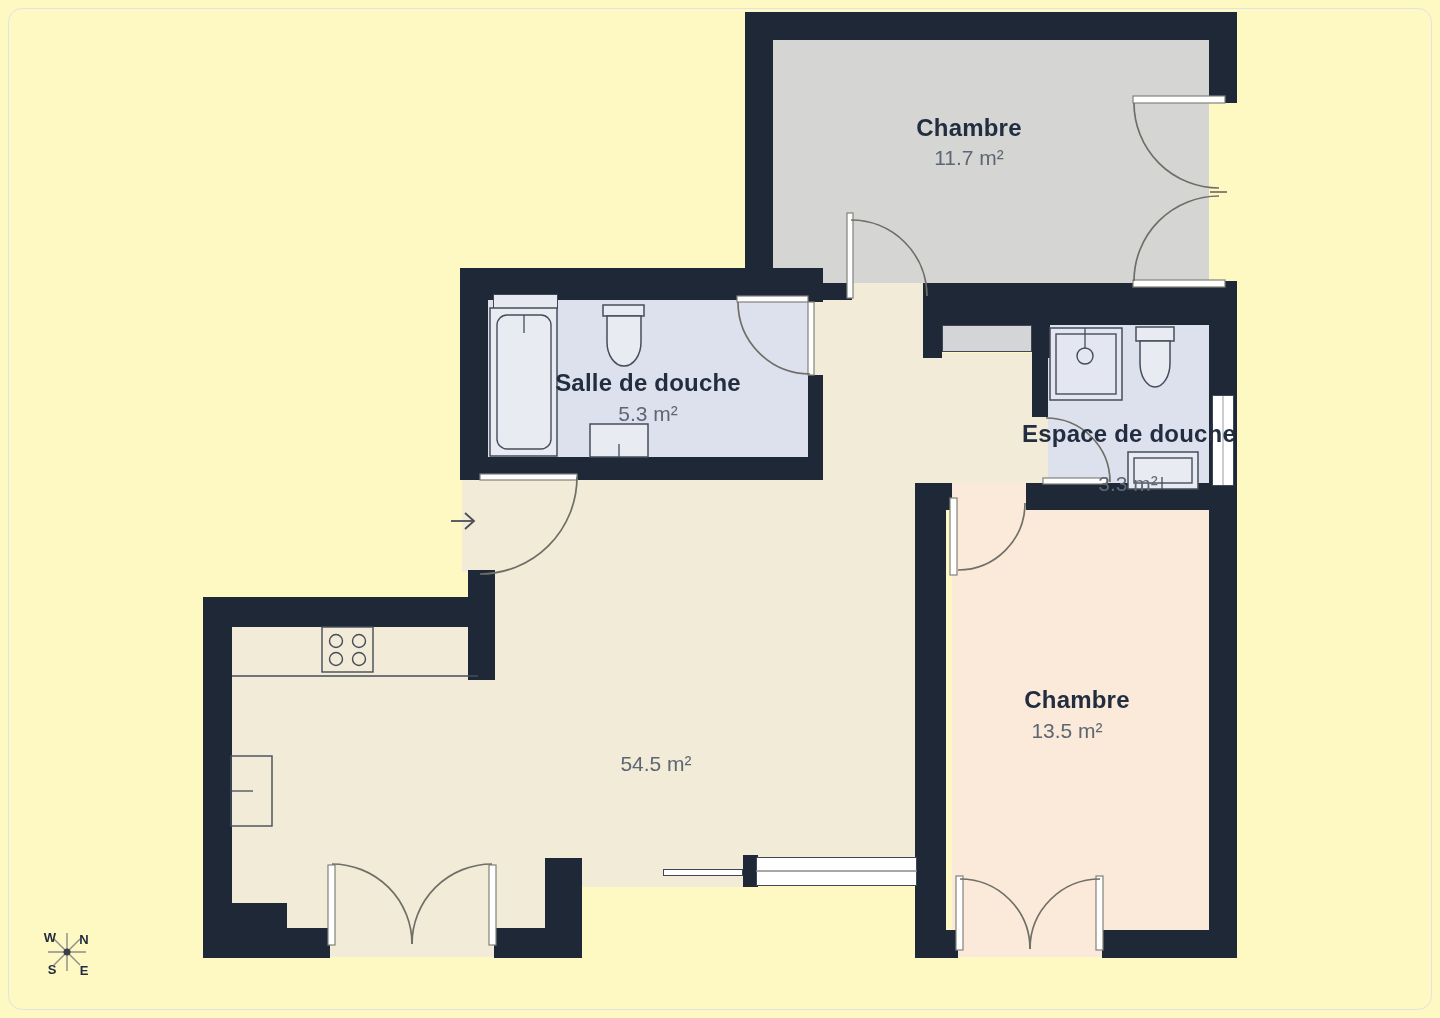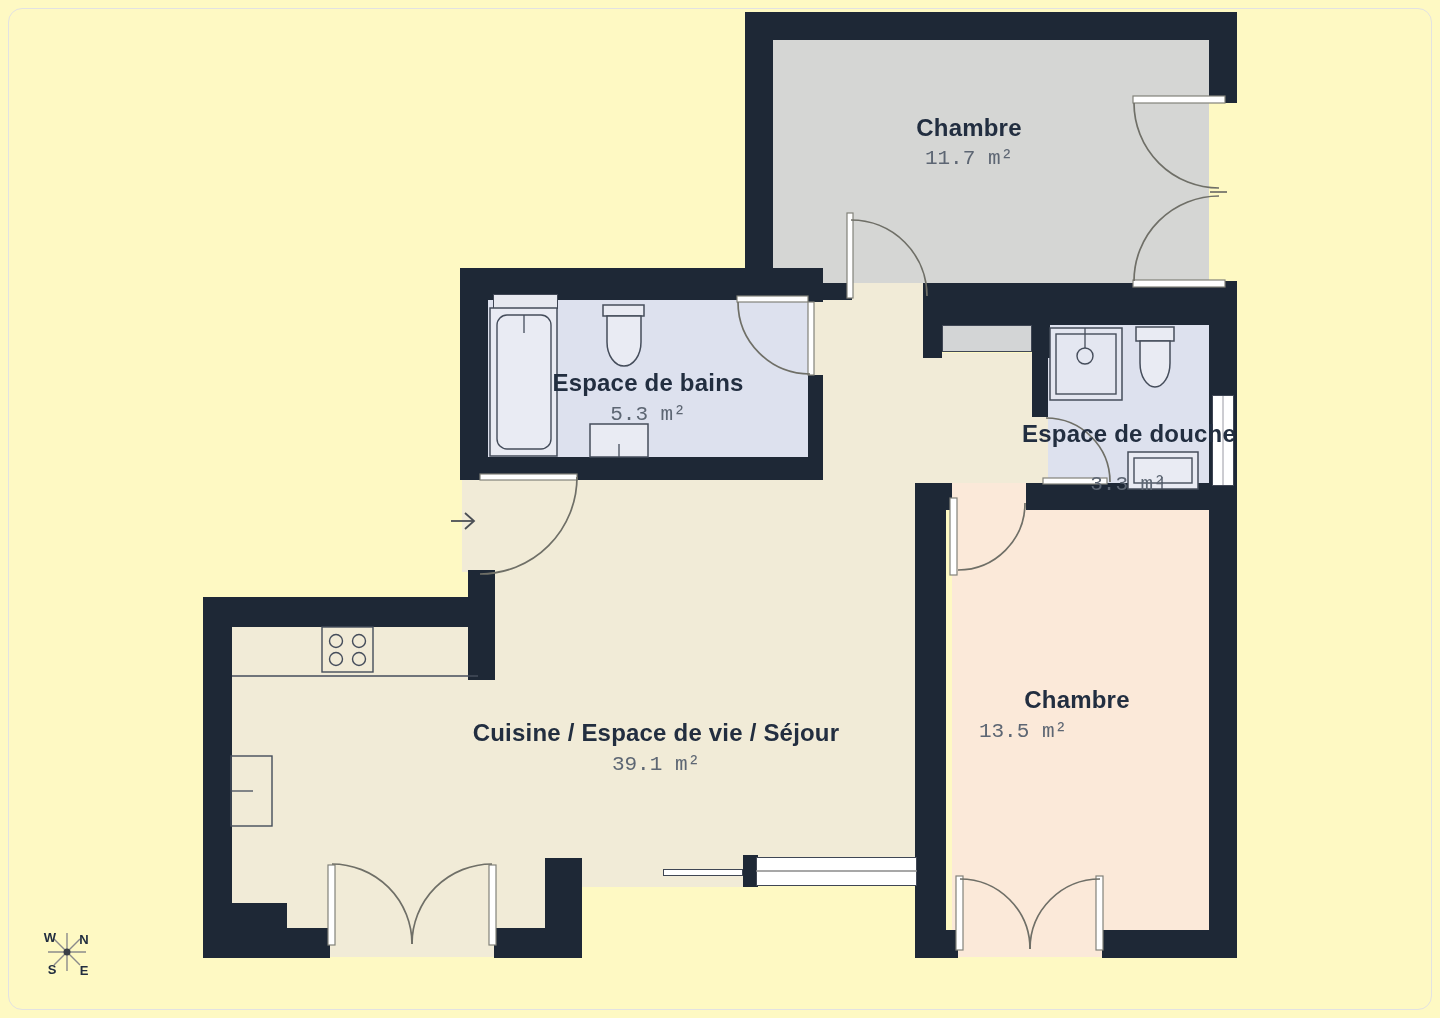--- a/index.html
+++ b/index.html
@@ -26,21 +26,21 @@
   .arc{fill:none;stroke:var(--arc);stroke-width:1.7;}
   .fix{fill:var(--fixture-fill);stroke:var(--outline);stroke-width:1.5;}
   .fix-shower{fill:var(--shower-fill);stroke:var(--outline);stroke-width:1.5;}
   .fix-open{fill:none;stroke:var(--outline);stroke-width:1.4;}
   .fix-line{fill:none;stroke:var(--outline);stroke-width:1.3;}
   .arrow-line{fill:none;stroke:#4b4f55;stroke-width:1.8;}
   .compass-line{stroke:var(--compass);stroke-width:1.4;}
   .compass-dot{fill:#3a3f46;}
   .label{position:absolute;transform:translate(-50%,-50%);text-align:center;white-space:nowrap;}
   .room-name{font-weight:bold;font-size:24px;color:var(--title-text);letter-spacing:.2px;}
-  .room-area{font-size:21px;color:var(--area-text);font-family:Liberation Mono, monospace;}
+  .room-area{font-size:21px;color:var(--area-text);}
   .compass-label{font-size:13px;font-weight:bold;color:var(--title-text);}
 </style>
 </head>
 <body>
 
 <div class="stage">
   <div class="card"></div>
 
   <div class="rect fl-b1" style="left:773px;top:40px;width:436px;height:243px;"></div>
   <div class="rect fl-bath" style="left:488px;top:300px;width:320px;height:157px;"></div>
@@ -163,29 +163,28 @@
       <line class="compass-line" x1="67" y1="933" x2="67" y2="971"></line>
       <line class="compass-line" x1="54" y1="939" x2="80" y2="965"></line>
       <line class="compass-line" x1="54" y1="965" x2="80" y2="939"></line>
       <circle class="compass-dot" cx="67" cy="952" r="3.5"></circle>
     </g>
   </svg>
 
   <div class="label room-name" style="left:969px;top:128px;">Chambre</div>
   <div class="label room-area" style="left:969px;top:158px;">11.7 m²</div>
 
-  <div class="label room-name" style="left:648px;top:383px;">Espace de bains</div>
+  <div class="label room-name" style="left:648px;top:383px;">Salle de douche</div>
   <div class="label room-area" style="left:648px;top:414px;">5.3 m²</div>
 
   <div class="label room-name" style="left:1129px;top:434px;">Espace de douche</div>
   <div class="label room-area" style="left:1128px;top:484px;">3.3 m²</div>
 
-  <div class="label room-name" style="left:656px;top:733px;">Cuisine / Espace de vie / Séjour</div>
-  <div class="label room-area" style="left:656px;top:764px;">39.1 m²</div>
+  <div class="label room-area" style="left:656px;top:764px;">54.5 m²</div>
 
   <div class="label room-name" style="left:1077px;top:700px;">Chambre</div>
-  <div class="label room-area" style="left:1023px;top:731px;">13.5 m²</div>
+  <div class="label room-area" style="left:1067px;top:731px;">13.5 m²</div>
 
   <div class="label compass-label" style="left:50px;top:937px;">W</div>
   <div class="label compass-label" style="left:84px;top:939px;">N</div>
   <div class="label compass-label" style="left:52px;top:969px;">S</div>
   <div class="label compass-label" style="left:84px;top:970px;">E</div>
 </div>
 
 </body></html>

